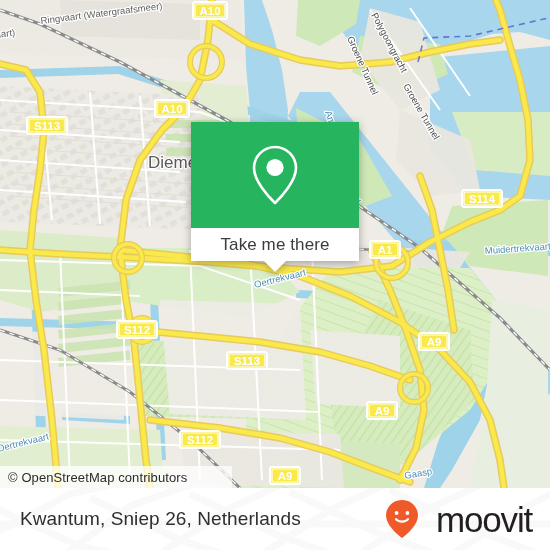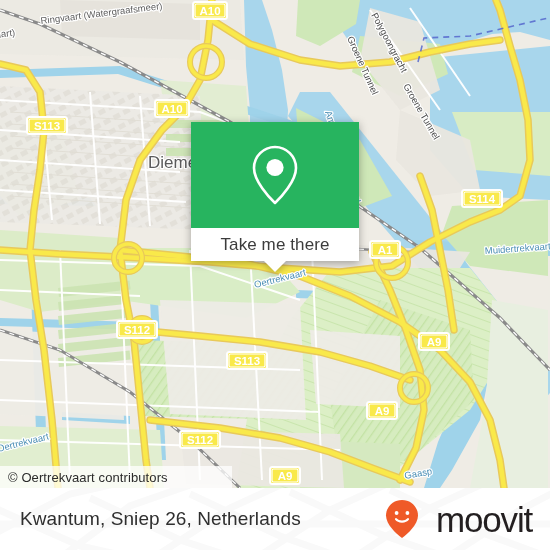--- a/index.html
+++ b/index.html
@@ -372,21 +372,21 @@
           </g>
           <g>
             <rect x="270" y="467" width="30" height="17" rx="2.5" fill="#f9e94a" stroke="#ffffff" stroke-width="2"></rect>
             <rect x="272" y="469" width="26" height="13" rx="1.5" fill="none" stroke="#ffffff" stroke-width="1.2"></rect>
             <text x="285" y="479.7" text-anchor="middle" fill="#ffffff" font-size="11.5" font-weight="bold" font-family="&quot;Liberation Sans&quot;, sans-serif">A9</text>
           </g>
         </g>
     </svg>
 
     <div id="attrib">
-      <span>© Oertrekvaart contributors</span>
+      <span>© OpenStreetMap contributors</span>
     </div>
   </div>
 
   <div id="popup">
     <div id="popup-head">
       <svg width="52" height="64" viewBox="0 0 52 64">
         <path d="M26 4 C14.4 4 5 13.4 5 25 C5 38 20 54.5 26 60 C32 54.5 47 38 47 25 C47 13.4 37.6 4 26 4 Z" fill="none" stroke="#ffffff" stroke-width="2.6" stroke-linejoin="round"></path>
         <circle cx="26" cy="24.5" r="8.6" fill="#ffffff"></circle>
       </svg>
     </div>

